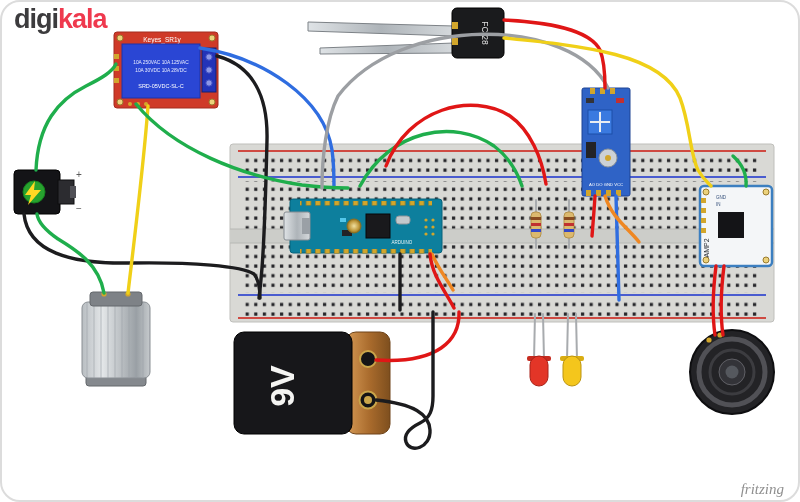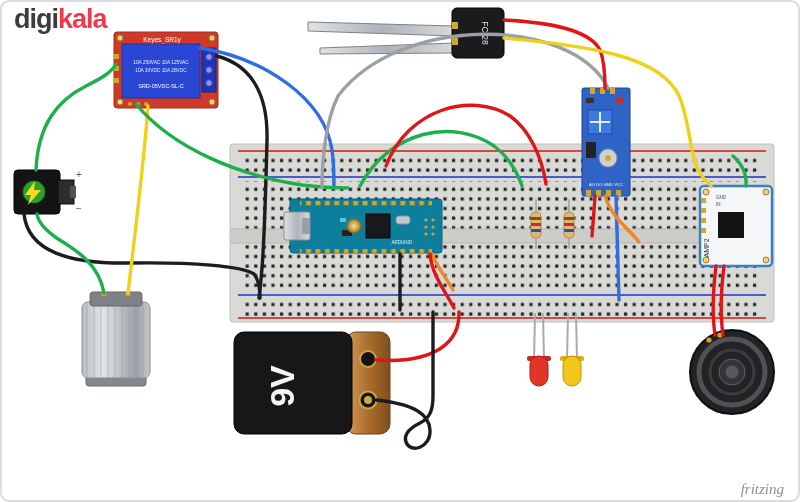--- a/index.html
+++ b/index.html
@@ -1,16 +1,16 @@
 <!DOCTYPE html>
 <html><head>
 <meta charset="utf-8">
 <style>
   html,body{margin:0;padding:0;width:800px;height:502px;overflow:hidden;background:#fff;}
-  #frame{position:relative;width:800px;height:502px;box-sizing:border-box;border:2px solid #dcdcdc;border-radius:9px;background:#ffffff;font-family:"Liberation Sans",sans-serif;}
+  #frame{position:relative;width:800px;height:502px;box-sizing:border-box;border:2px solid #dcdcdc;border-radius:20px;background:#ffffff;font-family:"Liberation Sans",sans-serif;}
   #scene{position:absolute;left:0;top:0;}
   #logo{position:absolute;left:12px;top:2px;font-size:27px;font-weight:800;letter-spacing:-1px;z-index:5;}
   #logo .digi{color:#3c3b3d;}
   #logo .kala{color:#ef394e;}
   #watermark{position:absolute;right:14px;bottom:2px;font-size:15px;color:#8f8f8f;font-style:italic;font-family:"Liberation Serif",serif;z-index:5;text-align:center;}
   svg text{font-family:"Liberation Sans",sans-serif;}
   .wire{fill:none;stroke-width:3.4;stroke-linecap:round;}
   .lead{fill:none;stroke-width:2;stroke-linecap:round;}
 </style>
 </head>

